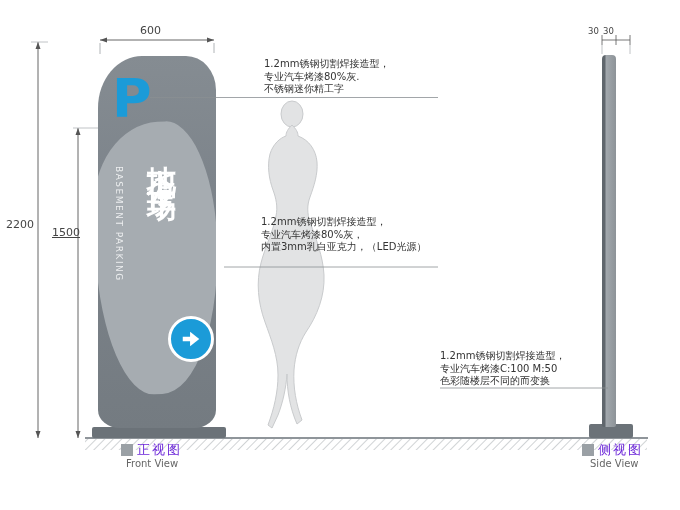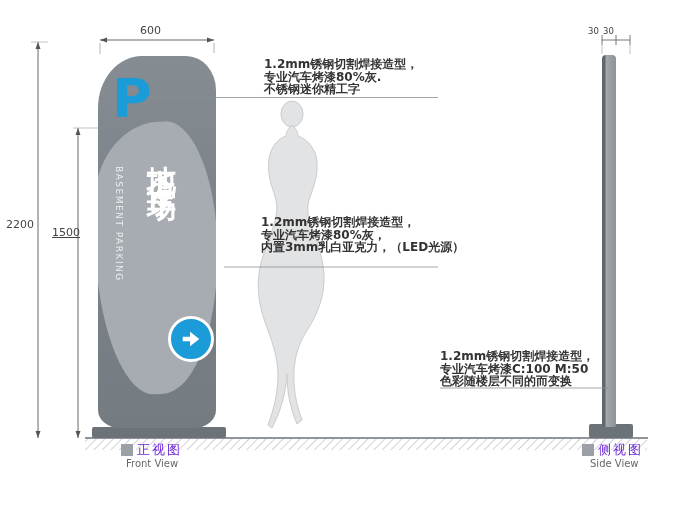--- a/index.html
+++ b/index.html
@@ -34,21 +34,21 @@
   
   .dim{position:absolute;font-size:11px;color:#444;z-index:4;}
   #dim-600{left:140px;top:24px;width:36px;text-align:left;}
   #dim-2200{left:6px;top:218px;}
   #dim-1500{left:52px;top:226px;text-decoration:underline;}
   .dim-small{position:absolute;font-size:8.5px;color:#444;z-index:4;}
   #dim-40{left:603px;top:26px;}
   #dim-30{left:588px;top:26px;}
 
   
-  .ann{position:absolute;font-size:12px;line-height:12.5px;color:#333;white-space:nowrap;z-index:5;font-weight:bold;}
+  .ann{position:absolute;font-size:10px;line-height:12.5px;color:#333;white-space:nowrap;z-index:5;}
   #ann-top{left:264px;top:58px;}
   #ann-mid{left:261px;top:216px;}
   #ann-side{left:440px;top:350px;}
 
   
   .view-square{position:absolute;width:12px;height:12px;background:#9aa0a5;z-index:4;}
   #front-square{left:121px;top:444px;}
   #side-square{left:582px;top:444px;}
   .view-cn{position:absolute;font-size:13px;color:#6d28d9;letter-spacing:2px;z-index:4;}
   #front-cn{left:137px;top:441px;}

